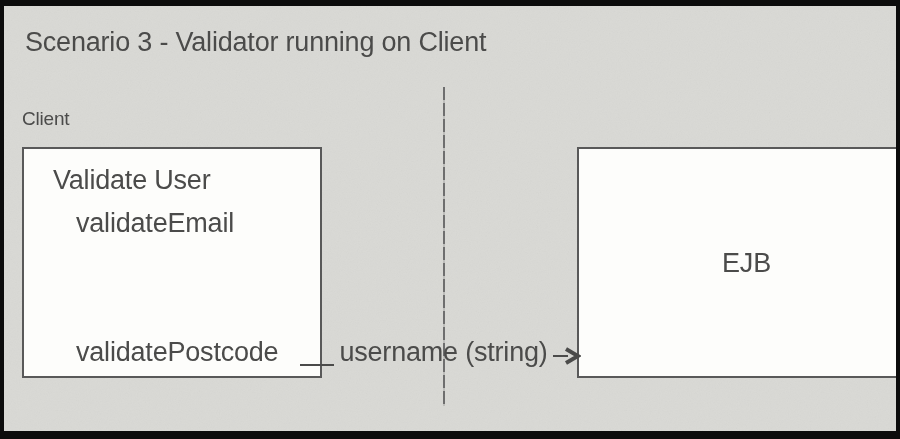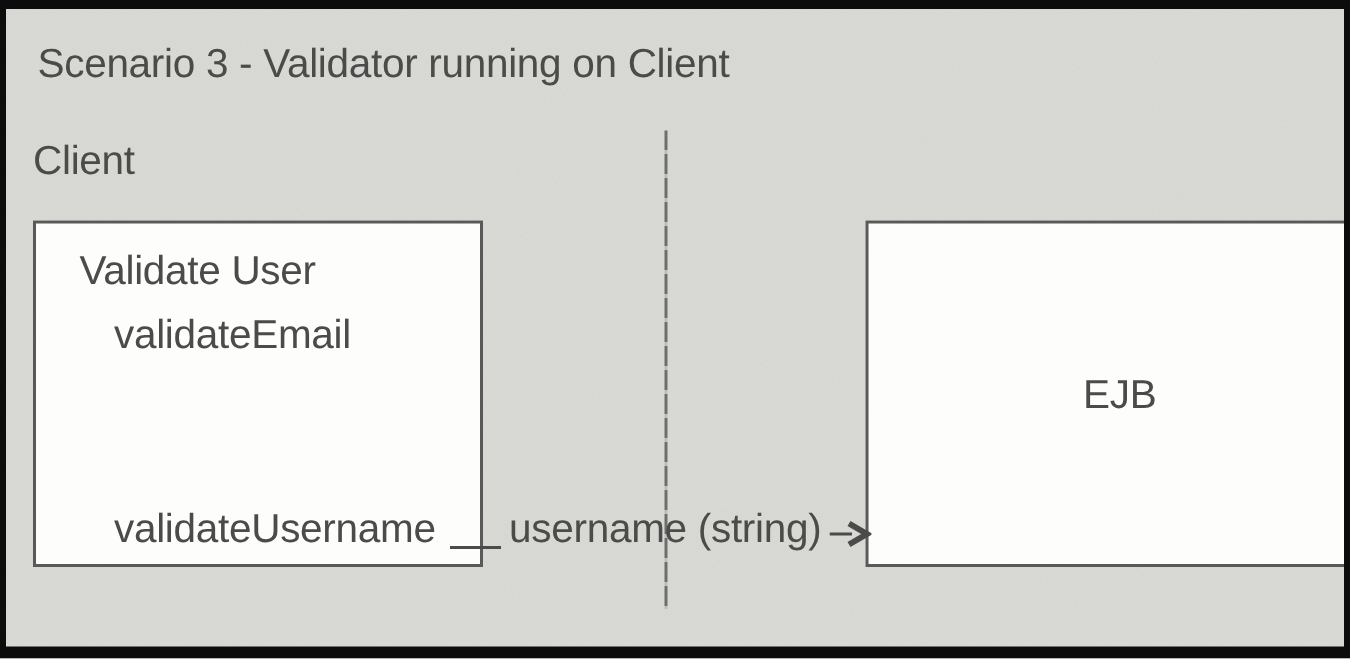--- a/index.html
+++ b/index.html
@@ -45,22 +45,22 @@
     background: repeating-linear-gradient(
       to bottom,
       var(--divider, #6e6e6e) 0px,
       var(--divider, #6e6e6e) 13px,
       rgba(110,110,110,0.25) 13px,
       rgba(110,110,110,0.25) 16px
     );
   }
   .zone-label {
     position: absolute;
-    top: 86px;
-    font-size: 27px;
+    top: 98px;
+    font-size: 19px;
     line-height: 30px;
     white-space: nowrap;
   }
   .client-label { left: 18px; }
   .remote-label { left: 574px; }
   .box {
     position: absolute;
     top: 141px;
     height: 231px;
     box-sizing: border-box;
@@ -133,21 +133,21 @@
 
   <div class="figure-title">Scenario 3 - Validator running on Client</div>
 
   <div class="divider"></div>
 
   <div class="zone-label client-label">Client</div>
 
   <div class="box client-box">
     <div class="box-line box-title">Validate User</div>
     <div class="box-line method-1">validateEmail</div>
-    <div class="box-line method-4">validateUsername</div>
+    <div class="box-line method-4">validatePostcode</div>
   </div>
 
 
   <div class="box ejb-box">
     <div class="ejb-text">EJB</div>
   </div>
 
   <div class="connector">
     <div class="conn-line"></div>
     <div class="conn-label">username (string)</div>

